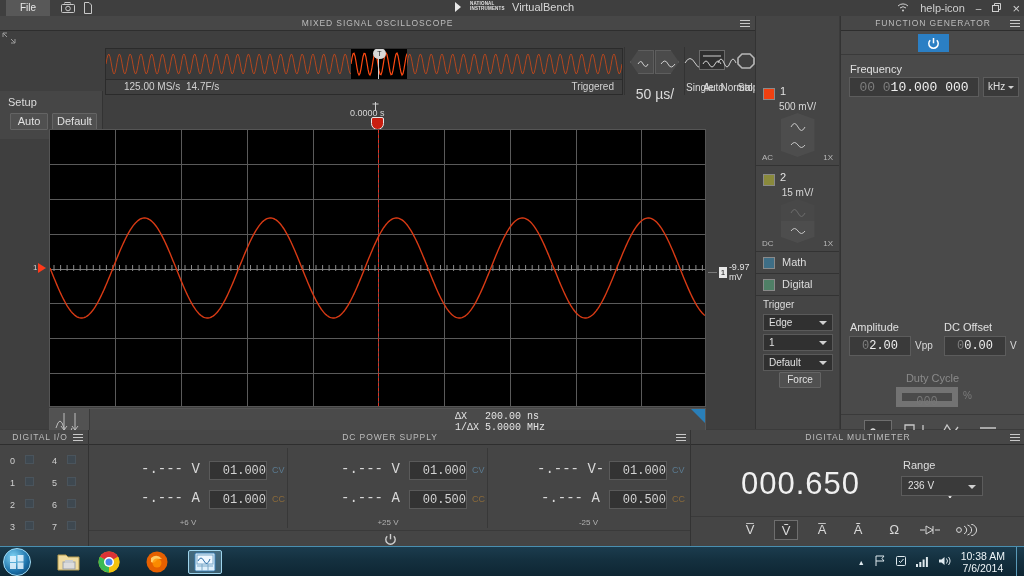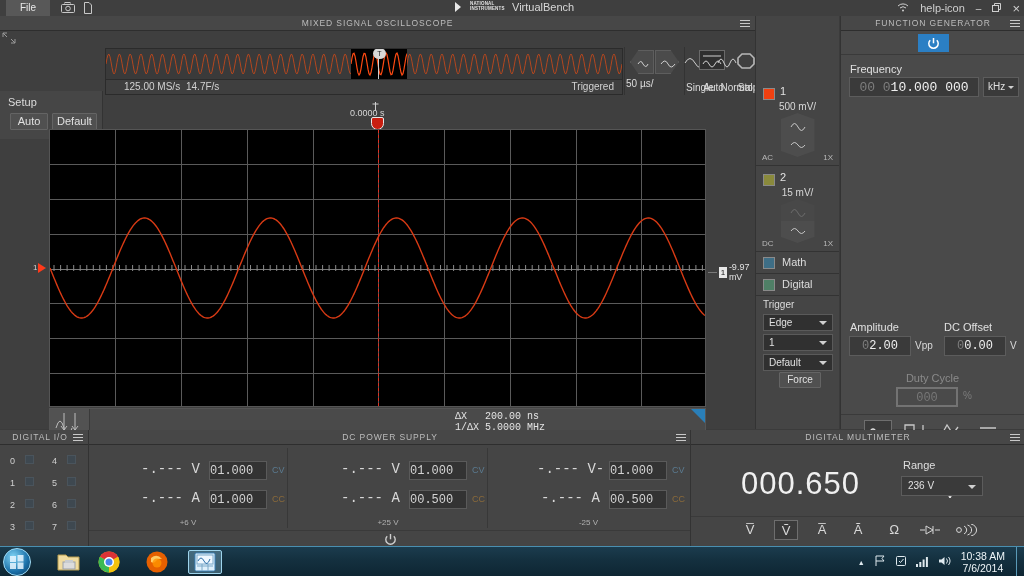--- a/index.html
+++ b/index.html
@@ -57,21 +57,21 @@
   .mini-fps { left:80px; }
   .mini-trigd { right:8px; color:#d4d4d4; }
 
   .tb-sep { position:absolute; top:31px; width:1px; height:48px; background:#333; }
 
   .timebase { position:absolute; left:626px; top:31px; width:58px; height:48px; }
   .tb-arrows { position:absolute; left:4px; top:3px; display:flex; }
   .arrL, .arrR { width:24px; height:24px; background:#4b4b4b; border:1px solid #5e5e5e; position:relative; }
   .arrL { clip-path:polygon(35% 0,100% 0,100% 100%,35% 100%,0 50%); }
   .arrR { clip-path:polygon(0 0,65% 0,100% 50%,65% 100%,0 100%); margin-left:1px; }
-  .tb-val { position:absolute; left:0; right:0; top:31px; font-size:10px; color:#dcdcdc; }
+  .tb-val { position:absolute; left:0; right:0; top:39px; text-align:center; font-size:14px; color:#dcdcdc; }
 
   .runmodes { position:absolute; left:686px; top:31px; width:69px; height:48px; display:flex; }
   .rm { width:34px; position:relative; }
   .rm .lbl { position:absolute; left:0; right:0; bottom:2px; text-align:center; font-size:10px; color:#dcdcdc; }
   .rm .gly { position:absolute; left:50%; top:3px; transform:translateX(-50%); width:26px; height:20px; }
   .rm.sel .gly { background:#2f2f2f; border:1px solid #6a6a6a; }
 
   .graph { position:absolute; left:49px; top:113px; width:657px; height:278px; background:#000; border:1px solid #555; }
   .gline-v, .gline-h { position:absolute; background:#5a5a5a; }
   .gline-v { width:1px; height:100%; top:0; }
@@ -131,41 +131,41 @@
   .unit-dd { position:absolute; left:142px; top:61px; width:36px; height:20px; background:#3a3a3a; border:1px solid #5c5c5c; }
   .unit-dd span { position:absolute; left:4px; top:3px; font-size:10px; color:#e0e0e0; }
   .unit-dd i { position:absolute; right:4px; top:8px; border-top:3px solid #d0d0d0; border-left:3px solid transparent; border-right:3px solid transparent; }
 
   .amp-lbl { position:absolute; left:9px; top:305px; font-size:11px; color:#e0e0e0; }
   .off-lbl { position:absolute; left:103px; top:305px; font-size:11px; color:#e0e0e0; }
   .nbox { position:absolute; width:62px; height:20px; background:#3a3a3a; border:1px solid #5c5c5c;
           font-family:"Liberation Mono", monospace; font-size:12px; line-height:19px; text-align:center; }
   .nunit { position:absolute; font-size:10px; color:#dadada; }
   .dc-lbl { position:absolute; left:0; right:0; top:356px; text-align:center; font-size:11px; color:#8a8a8a; }
-  .dc-box { position:absolute; left:55px; top:371px; width:62px; height:20px; background:#4a4a4a; border:2px solid #737373;
+  .dc-box { position:absolute; left:55px; top:371px; width:62px; height:20px; background:#4a4a4a; border:6px solid #737373;
             font-family:"Liberation Mono", monospace; font-size:12px; line-height:19px; text-align:center; color:#777; }
   .dc-unit { position:absolute; left:122px; top:374px; font-size:10px; color:#7c7c7c; }
   .wave-bar { position:absolute; left:0; top:398px; width:184px; height:30px; border-top:1px solid #3a3a3a; display:flex; align-items:center; justify-content:center; gap:9px; }
   .wbtn { width:28px; height:20px; position:relative; }
   .wbtn.sel { background:#3a3a3a; border:1px solid #6e6e6e; }
 
   
   .dio { position:absolute; left:0; top:430px; width:88px; height:116px; background:#454545; }
   .dio-head { left:0; top:0; width:88px; height:15px; }
   .dio-grid { position:absolute; left:0; top:18px; width:88px; }
   .dio-cell { position:absolute; font-size:9px; color:#d0d0d0; }
   .dio-led { position:absolute; width:9px; height:9px; background:#3e4850; border:1px solid #4a545c; }
 
   
   .dcps { position:absolute; left:88px; top:430px; width:602px; height:116px; background:#454545; border-left:1px solid #333; }
   .dcps-head { left:0; top:0; width:602px; height:15px; }
   .ps-ch { position:absolute; top:18px; width:199px; height:80px; border-right:1px solid #383838; }
   .ps-meas { position:absolute; font-family:"Liberation Mono", monospace; font-size:14px; color:#d8d8d8; }
   .ps-set { position:absolute; width:58px; height:19px; background:#333; border:1px solid #5a5a5a;
-            font-family:"Liberation Mono", monospace; font-size:12px; line-height:18px; text-align:left; }
+            font-family:"Liberation Mono", monospace; font-size:12px; line-height:18px; text-align:right; }
   .ps-ind { position:absolute; font-size:9px; }
   .ps-name { position:absolute; left:0; right:0; bottom:1px; text-align:center; font-size:8px; color:#b0b0b0; }
   .ps-power { position:absolute; left:0; top:100px; width:602px; height:16px; text-align:center; font-size:12px; color:#cfcfcf; border-top:1px solid #3a3a3a; }
 
   
   .dmm { position:absolute; left:690px; top:430px; width:334px; height:116px; background:#454545; border-left:1px solid #333; }
   .dmm-head { left:0; top:0; width:334px; height:15px; }
   .dmm-val { position:absolute; left:50px; top:36px; font-size:31px; color:#f0f0f0; letter-spacing:1px; font-family:"Liberation Sans", sans-serif; }
   .dmm-unit { position:absolute; left:254px; top:54px; font-size:15px; color:#e8e8e8; }
   .range-lbl { position:absolute; left:212px; top:29px; font-size:11px; color:#dedede; }

